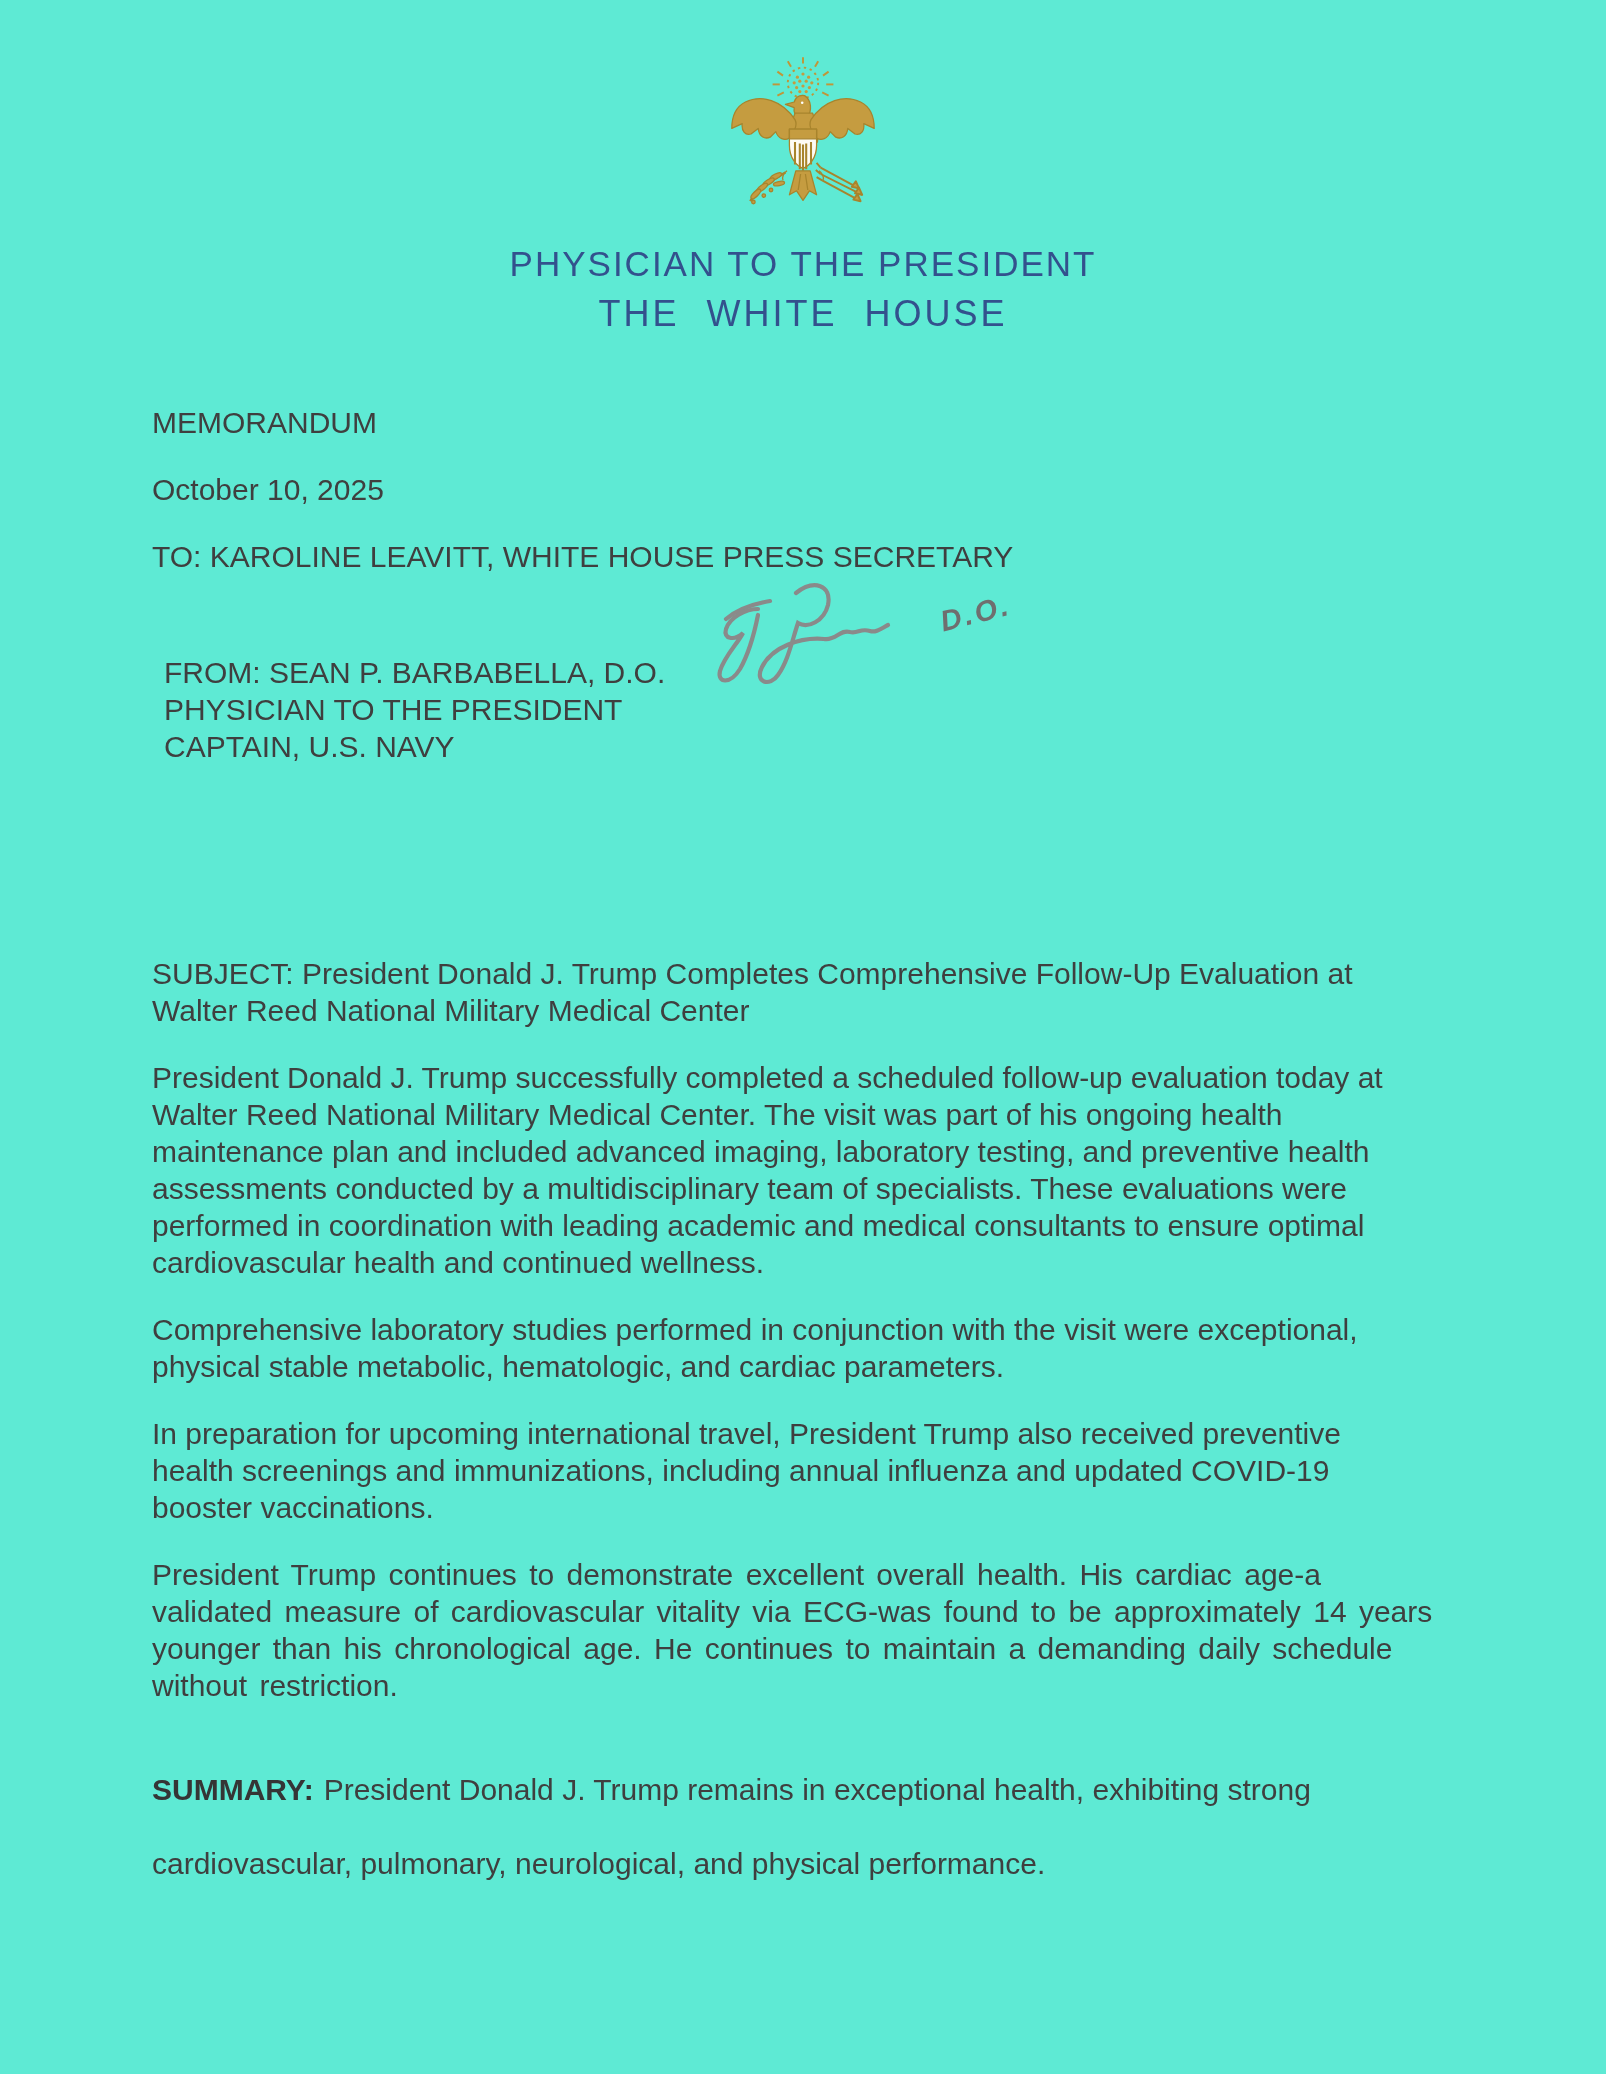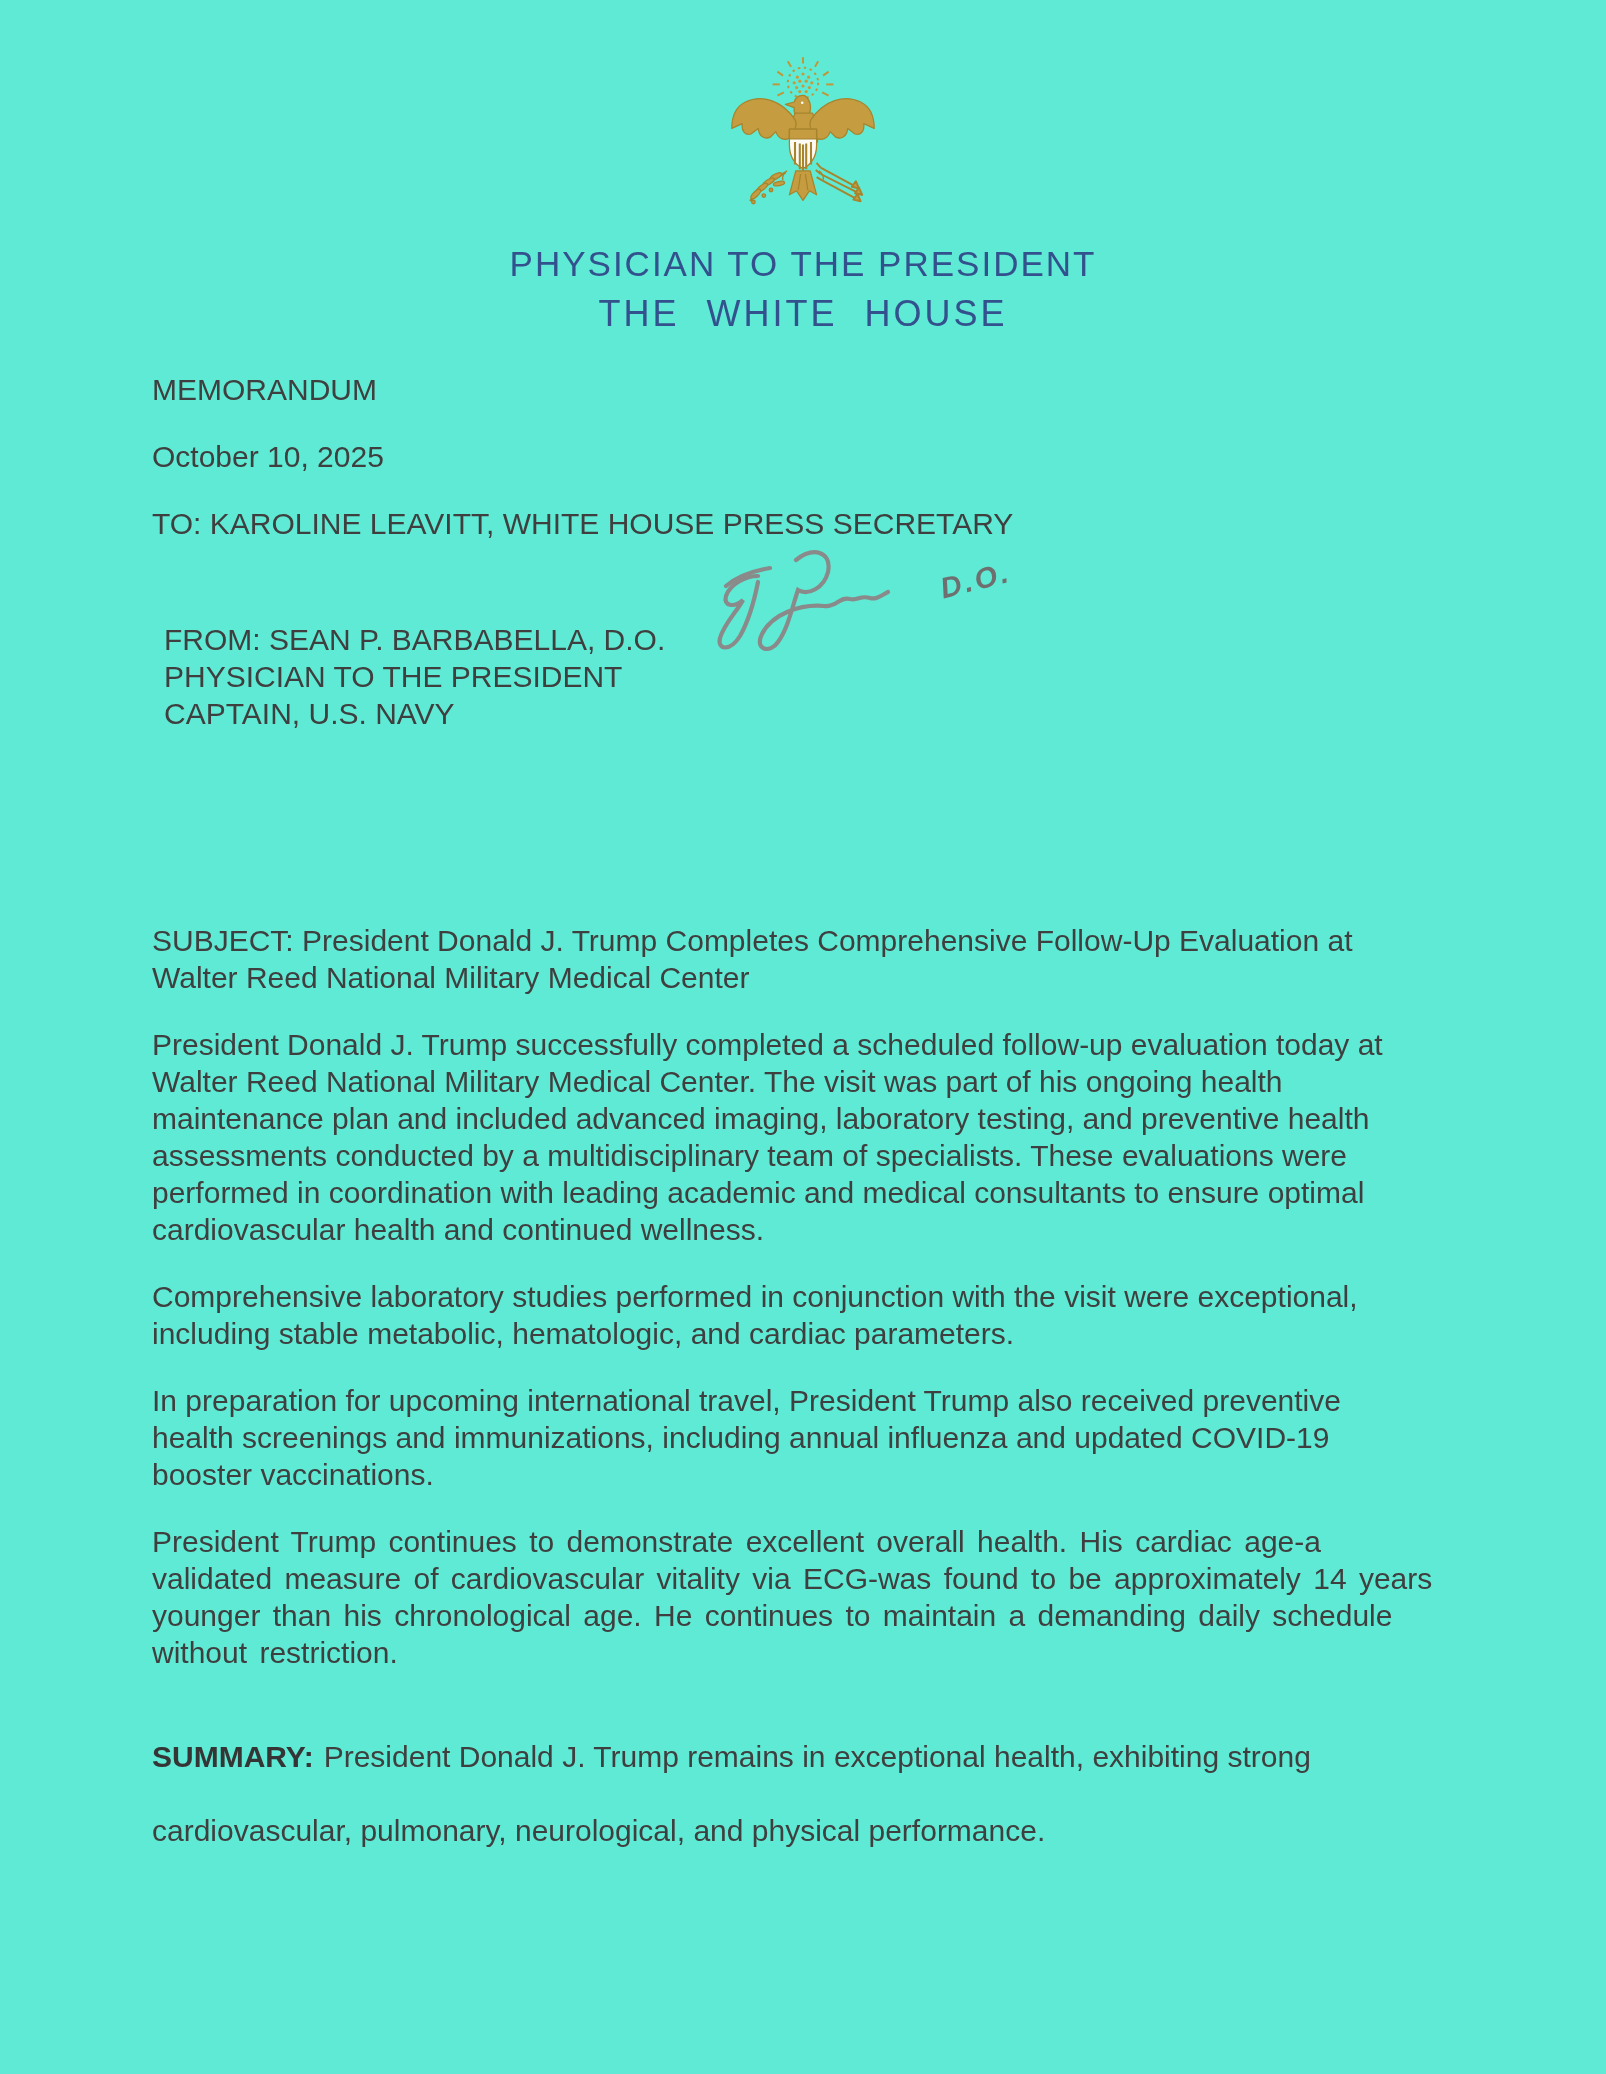--- a/index.html
+++ b/index.html
@@ -23,21 +23,21 @@
   .lh-sub {
     margin-top: 9px;
     font-size: 36px;
     letter-spacing: 3px;
     word-spacing: 14px;
     color: #33518d;
   }
   .content {
     position: absolute;
     left: 152px;
-    top: 371px;
+    top: 404px;
     width: 1380px;
     font-size: 30px;
     line-height: 37px;
   }
   .block { margin: 0 0 30px 0; white-space: pre-line; }
   .mt-plus { margin-top: 14px; }
   .from-wrap { position: relative; }
   .sig {
     position: absolute;
     left: 560px;
@@ -174,21 +174,21 @@
 
 
     <div class="block">President Donald J. Trump successfully completed a scheduled follow-up evaluation today at
 Walter Reed National Military Medical Center. The visit was part of his ongoing health
 maintenance plan and included advanced imaging, laboratory testing, and preventive health
 assessments conducted by a multidisciplinary team of specialists. These evaluations were
 performed in coordination with leading academic and medical consultants to ensure optimal
 cardiovascular health and continued wellness.</div>
 
     <div class="block">Comprehensive laboratory studies performed in conjunction with the visit were exceptional,
-including stable metabolic, hematologic, and cardiac parameters.</div>
+physical stable metabolic, hematologic, and cardiac parameters.</div>
 
     <div class="block">In preparation for upcoming international travel, President Trump also received preventive
 health screenings and immunizations, including annual influenza and updated COVID-19
 booster vaccinations.</div>
 
     <div class="block justify">President Trump continues to demonstrate excellent overall health. His cardiac age-a
 validated measure of cardiovascular vitality via ECG-was found to be approximately 14 years
 younger than his chronological age. He continues to maintain a demanding daily schedule
 without restriction.</div>
 

